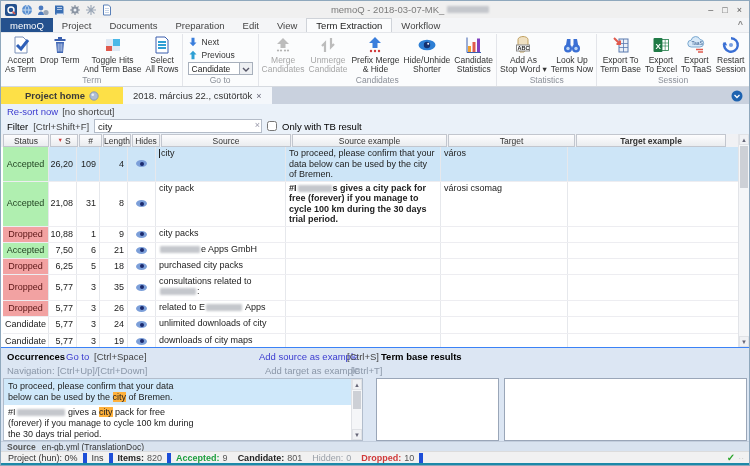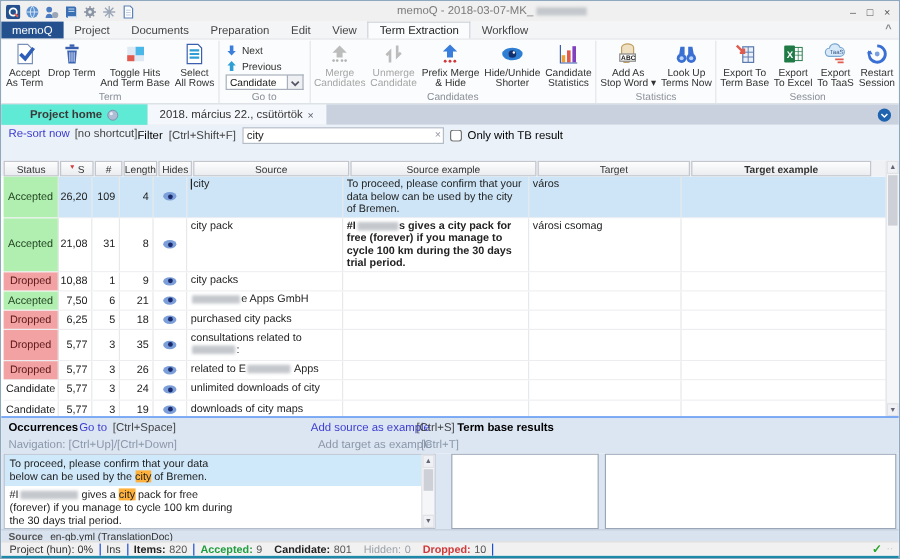--- a/index.html
+++ b/index.html
@@ -35,30 +35,30 @@
   .rstack{display:flex;flex-direction:column;justify-content:flex-start;padding:2px 4px 0;gap:2px}
   .rsmall{display:flex;align-items:center;gap:4px;font-size:8.5px;color:#333;height:11px}
   .rsmall .ric, .rsmall .ric svg{width:10px;height:10px;display:inline-flex}
   .rdrop{display:flex}
   .rdrop .val{width:52px;height:13px;border:1px solid #a8b0bc;background:#fff;font-size:8.5px;padding:1px 3px;color:#222}
   .rdrop .arr{width:13px;height:13px;border:1px solid #a8b0bc;border-left:none;background:#eef0f3;font-size:7px;display:flex;align-items:center;justify-content:center;color:#556}
 
   
   .doc-tabs{height:17px;background:#c9d1de;display:flex;align-items:stretch;font-size:9.5px}
   .dtab{display:flex;align-items:center;gap:4px;padding:0 10px}
-  .dtab.home{background:#5eead4;color:#3a3a3a;width:122px;justify-content:center;font-weight:bold}
+  .dtab.home{background:#fde047;color:#3a3a3a;width:122px;justify-content:center;font-weight:bold}
   .dtab.active{background:#f4f7fb;color:#333}
   .dtab .tclose{color:#667;font-size:9px}
   .dtab .hicon,.dtab .hicon svg{width:10px;height:10px}
   .tabbar-right{margin-left:auto;display:flex;align-items:center;padding-right:6px}
   .tabbar-right .mi,.tabbar-right .mi svg{width:12px;height:12px}
 
   
   .toolbar{height:30px;background:#eaf1f9;padding:1px 6px 0;font-size:9.5px;display:flex;justify-content:space-between}
-  .tb-left{display:flex;flex-direction:row}
+  .tb-left{display:flex;flex-direction:column}
   .resort{height:13px;display:flex;gap:4px;align-items:center}
   .link{color:#3b3bd0}
   .shortcut{color:#444}
   .mutedtxt{color:#8b97a8}
   .filterrow{display:flex;align-items:center;gap:5px;height:16px}
   .finput{position:relative}
   .finput input{width:168px;height:14px;border:1px solid #b4bcc8;font-size:9.5px;padding:0 13px 0 3px;font-family:"Liberation Sans",sans-serif;color:#222}
   .finput .clr{position:absolute;right:2px;top:1px;color:#99a;font-size:9px}
   .cb{width:10px;height:10px;accent-color:#3a6fb0;margin:0}
   .tb-right{display:flex;flex-direction:column;align-items:flex-end;gap:1px}
@@ -105,21 +105,21 @@
   .tb-box1{width:123px;margin-left:13px;margin-top:0}
   .tb-box2{flex:1;margin-left:5px;margin-right:2px}
 
   
   .source-bar{height:10px;background:#d9e3ef;font-size:8.5px;display:flex;gap:6px;padding:0 6px;align-items:center;color:#333;border-top:1px solid #c3cedd}
   .source-bar .lbl{color:#555;font-weight:bold}
 
   
   .status-bar{height:12px;background:#f1f1f1;display:flex;align-items:center;font-size:9px;color:#333;padding:0 2px;position:relative;border-top:1px solid #dcdcdc}
   .seg{padding:0 5px;display:flex;gap:3px;align-items:center;height:10px}
-  .seg.sep{border-right:1px solid #1d4ed8}
+  .seg.sep{border-right:4px solid #1d4ed8}
   .sg-green{color:#1e9e3e;font-weight:bold}
   .sg-red{color:#d03a3a;font-weight:bold}
   .sg-bold{color:#222;font-weight:bold}
   .sg-muted{color:#9aa0a8}
   .sg-val{color:#555}
   .sb-right{position:absolute;right:4px;display:flex;align-items:center;gap:4px}
   .checkmark{color:#28a428;font-weight:bold;font-size:10px}
   .grip{color:#b8b8b8;font-size:7px;letter-spacing:1px}
 
   .bottom-line{height:2px;background:#1c89a8}

